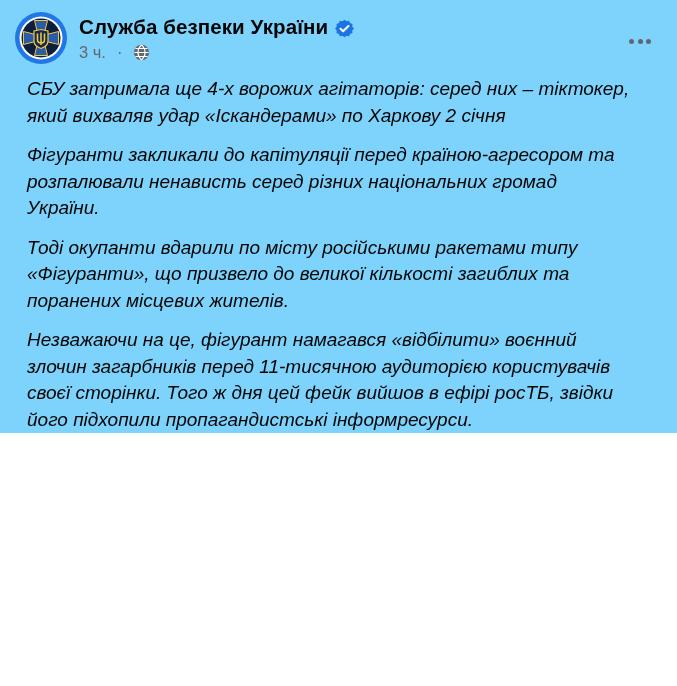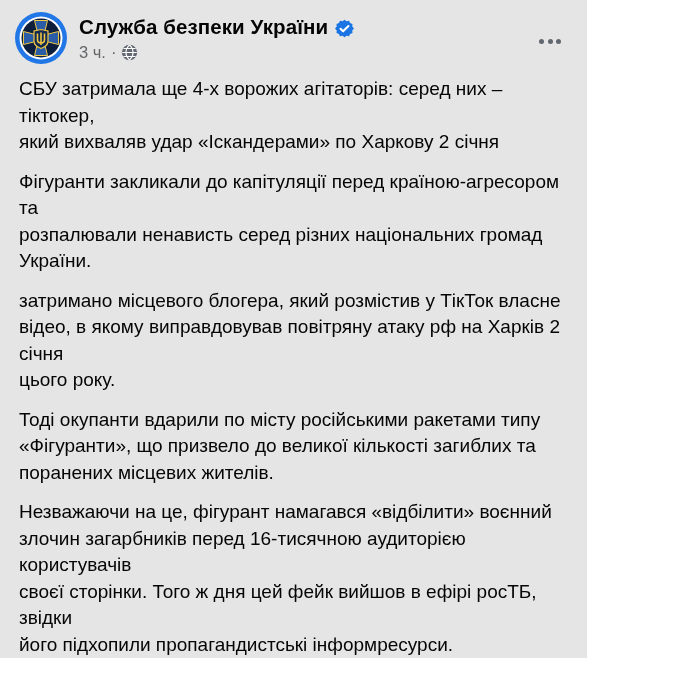--- a/index.html
+++ b/index.html
@@ -5,24 +5,24 @@
   html, body {
     margin: 0;
     padding: 0;
     background: #ffffff;
     width: 677px;
     height: 686px;
     overflow: hidden;
     font-family: "Liberation Sans", sans-serif;
   }
   .post {
-    width: 587px;
+    width: 677px;
     box-sizing: border-box;
     padding: 12px 16px 0 15px;
-    background: #e5e5e5;
+    background: #7dd3fc;
   }
   
   .post-header {
     position: relative;
     display: flex;
     align-items: flex-start;
     gap: 12px;
   }
   .avatar {
     width: 52px;
@@ -43,21 +43,21 @@
     font-weight: 700;
     color: #050505;
     letter-spacing: 0.1px;
     cursor: pointer;
     white-space: nowrap;
   }
   .verified { display: inline-block; margin-top: 2px; }
   .meta-row {
     display: flex;
     align-items: center;
-    gap: 5px;
+    gap: 11px;
     margin-top: 4px;
     color: #65676b;
     font-size: 16.5px;
   }
   .meta-row .timestamp { cursor: pointer; }
   .more-btn {
     position: absolute;
     top: 17px;
     right: 4px;
     display: flex;
@@ -74,22 +74,23 @@
     background: #606770;
   }
   
   .post-body {
     margin-top: 12px;
     color: #050505;
     font-size: 19px;
     line-height: 26.5px;
   }
   .post-body p {
-    margin: 0 0 13px 4px;
+    margin: 0 0 13px 12px;
     white-space: pre-line;
+    font-style: italic;
   }
   .post-body p.bulleted {
     display: flex;
     align-items: center;
     margin-bottom: 11px;
   }
   .diamond {
     display: inline-block;
     width: 13px;
     height: 13px;
@@ -152,25 +153,22 @@
       </span>
     </div>
   </div>
 
   <div class="post-body" id="post-body">
       <p>СБУ затримала ще 4-х ворожих агітаторів: серед них – тіктокер,
 який вихваляв удар «Іскандерами» по Харкову 2 січня</p>
       <p>Фігуранти закликали до капітуляції перед країною-агресором та
 розпалювали ненависть серед різних національних громад
 України.</p>
-      <p>затримано місцевого блогера, який розмістив у ТікТок власне
-відео, в якому виправдовував повітряну атаку рф на Харків 2 січня
-цього року.</p>
       <p>Тоді окупанти вдарили по місту російськими ракетами типу
 «Фігуранти», що призвело до великої кількості загиблих та
 поранених місцевих жителів.</p>
       <p>Незважаючи на це, фігурант намагався «відбілити» воєнний
-злочин загарбників перед 16-тисячною аудиторією користувачів
+злочин загарбників перед 11-тисячною аудиторією користувачів
 своєї сторінки. Того ж дня цей фейк вийшов в ефірі росТБ, звідки
 його підхопили пропагандистські інформресурси.</p>
     </div>
 
 </div>
 
 </body></html>

